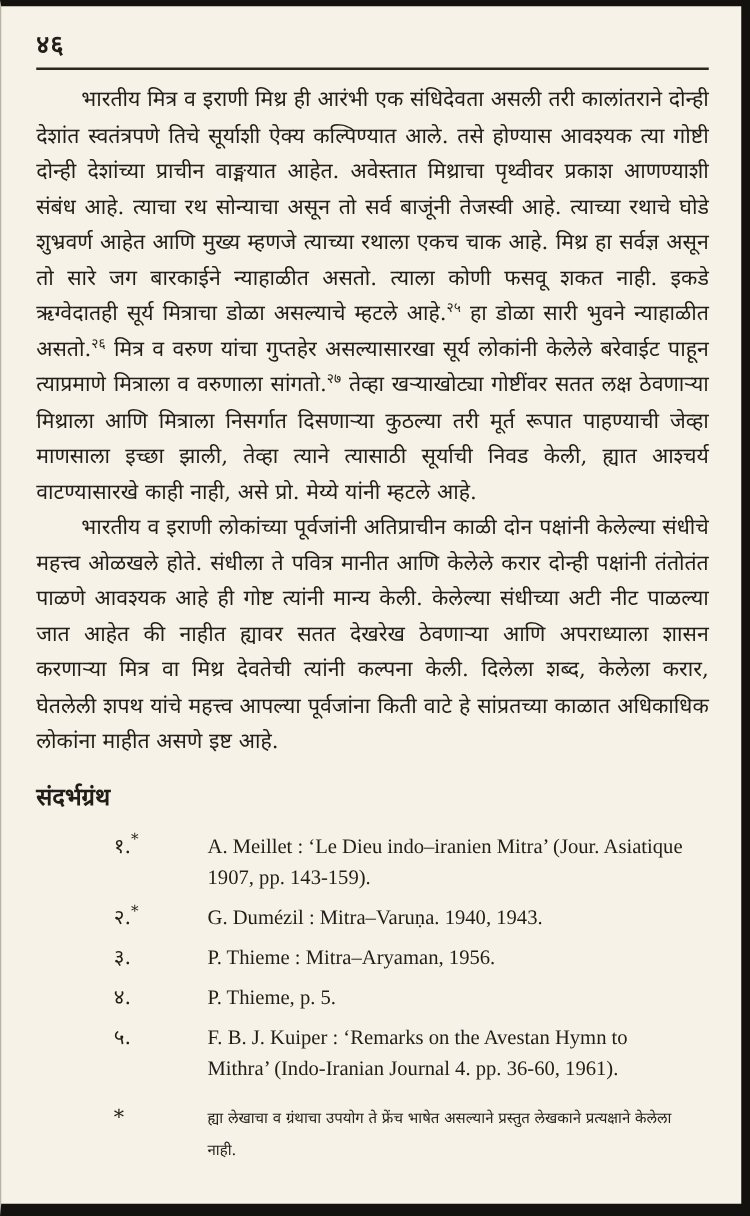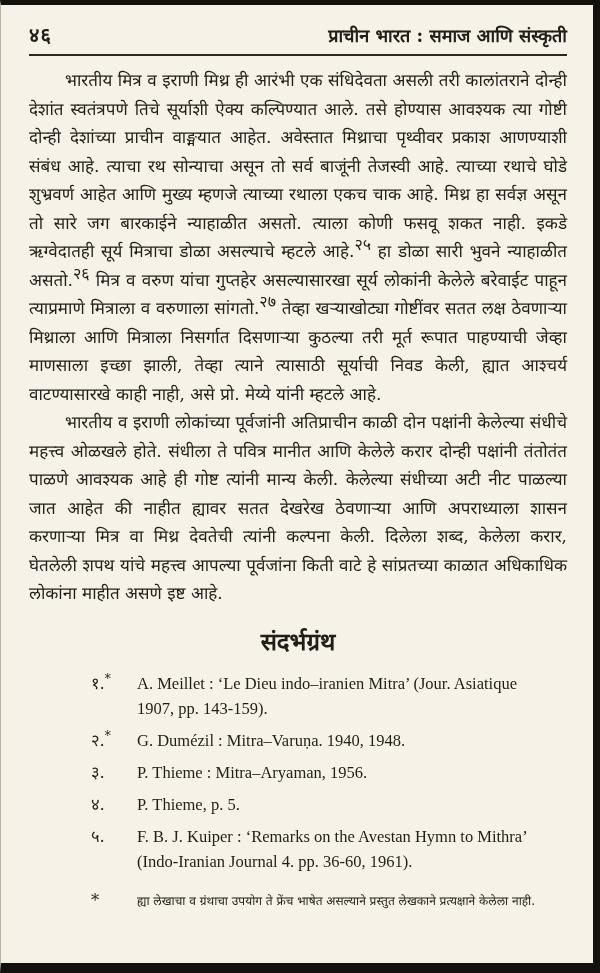--- a/index.html
+++ b/index.html
@@ -46,27 +46,27 @@
     margin: 0 0 10px 0;
   }
   .body-text p {
     margin: 0;
     font-size: 17px;
     line-height: 28.5px;
     text-align: justify;
     text-indent: 36px;
   }
   .body-text sup {
-    font-size: 16px;
+    font-size: 11px;
     line-height: 0;
     vertical-align: super;
   }
   .refs-heading {
-    text-align: center;
-    font-size: 24px;
+    text-align: left;
+    font-size: 19px;
     font-weight: bold;
     margin: 16px 0 14px 0;
   }
   .refs {
     margin-left: 62px;
     margin-right: 12px;
   }
   .ref-row {
     display: flex;
     margin-bottom: 7px;
@@ -78,39 +78,39 @@
     white-space: nowrap;
   }
   .ref-num sup {
     font-size: 12px;
     vertical-align: super;
     line-height: 0;
   }
   .ref-text {
     flex: 1 1 auto;
     font-family: "Liberation Serif", "DejaVu Serif", serif;
+    margin-left: 29px;
   }
   .ref-text.devanagari {
     font-family: "DejaVu Serif", "Liberation Serif", serif;
     font-size: 12px;
     line-height: 26px;
   }
   .footnote-row {
     margin-top: 14px;
   }
 </style>
 </head>
 <body>
 
 <div class="scan">
   <div class="content">
 
     <div class="page-header">
       <span class="page-number">४६</span>
-      <span class="running-title">प्राचीन भारत : समाज आणि संस्कृती</span>
     </div>
 
     <hr class="header-rule">
 
     <div class="body-text">
       <p><span>भारतीय मित्र व इराणी मिथ्र ही आरंभी एक संधिदेवता असली तरी कालांतराने दोन्ही देशांत स्वतंत्रपणे तिचे सूर्याशी ऐक्य कल्पिण्यात आले. तसे होण्यास आवश्यक त्या गोष्टी दोन्ही देशांच्या प्राचीन वाङ्मयात आहेत. अवेस्तात मिथ्राचा पृथ्वीवर प्रकाश आणण्याशी संबंध आहे. त्याचा रथ सोन्याचा असून तो सर्व बाजूंनी तेजस्वी आहे. त्याच्या रथाचे घोडे शुभ्रवर्ण आहेत आणि मुख्य म्हणजे त्याच्या रथाला एकच चाक आहे. मिथ्र हा सर्वज्ञ असून तो सारे जग बारकाईने न्याहाळीत असतो. त्याला कोणी फसवू शकत नाही. इकडे ऋग्वेदातही सूर्य मित्राचा डोळा असल्याचे म्हटले आहे.</span><sup>२५</sup><span> हा डोळा सारी भुवने न्याहाळीत असतो.</span><sup>२६</sup><span> मित्र व वरुण यांचा गुप्तहेर असल्यासारखा सूर्य लोकांनी केलेले बरेवाईट पाहून त्याप्रमाणे मित्राला व वरुणाला सांगतो.</span><sup>२७</sup><span> तेव्हा खऱ्याखोट्या गोष्टींवर सतत लक्ष ठेवणाऱ्या मिथ्राला आणि मित्राला निसर्गात दिसणाऱ्या कुठल्या तरी मूर्त रूपात पाहण्याची जेव्हा माणसाला इच्छा झाली, तेव्हा त्याने त्यासाठी सूर्याची निवड केली, ह्यात आश्चर्य वाटण्यासारखे काही नाही, असे प्रो. मेय्ये यांनी म्हटले आहे.</span></p>
 
       <p>भारतीय व इराणी लोकांच्या पूर्वजांनी अतिप्राचीन काळी दोन पक्षांनी केलेल्या संधीचे महत्त्व ओळखले होते. संधीला ते पवित्र मानीत आणि केलेले करार दोन्ही पक्षांनी तंतोतंत पाळणे आवश्यक आहे ही गोष्ट त्यांनी मान्य केली. केलेल्या संधीच्या अटी नीट पाळल्या जात आहेत की नाहीत ह्यावर सतत देखरेख ठेवणाऱ्या आणि अपराध्याला शासन करणाऱ्या मित्र वा मिथ्र देवतेची त्यांनी कल्पना केली. दिलेला शब्द, केलेला करार, घेतलेली शपथ यांचे महत्त्व आपल्या पूर्वजांना किती वाटे हे सांप्रतच्या काळात अधिकाधिक लोकांना माहीत असणे इष्ट आहे.</p>
     </div>
 
@@ -118,21 +118,21 @@
 
     <div class="refs">
 
       <div class="ref-row">
         <span class="ref-num"><span>१.</span><sup>*</sup></span>
         <span class="ref-text">A. Meillet : ‘Le Dieu indo–iranien Mitra’ (Jour. Asiatique 1907, pp. 143-159).</span>
       </div>
 
       <div class="ref-row">
         <span class="ref-num"><span>२.</span><sup>*</sup></span>
-        <span class="ref-text">G. Dumézil : Mitra–Varuṇa. 1940, 1948.</span>
+        <span class="ref-text">G. Dumézil : Mitra–Varuṇa. 1940, 1943.</span>
       </div>
 
       <div class="ref-row">
         <span class="ref-num"><span>३.</span><sup></sup></span>
         <span class="ref-text">P. Thieme : Mitra–Aryaman, 1956.</span>
       </div>
 
       <div class="ref-row">
         <span class="ref-num"><span>४.</span><sup></sup></span>
         <span class="ref-text">P. Thieme, p. 5.</span>

